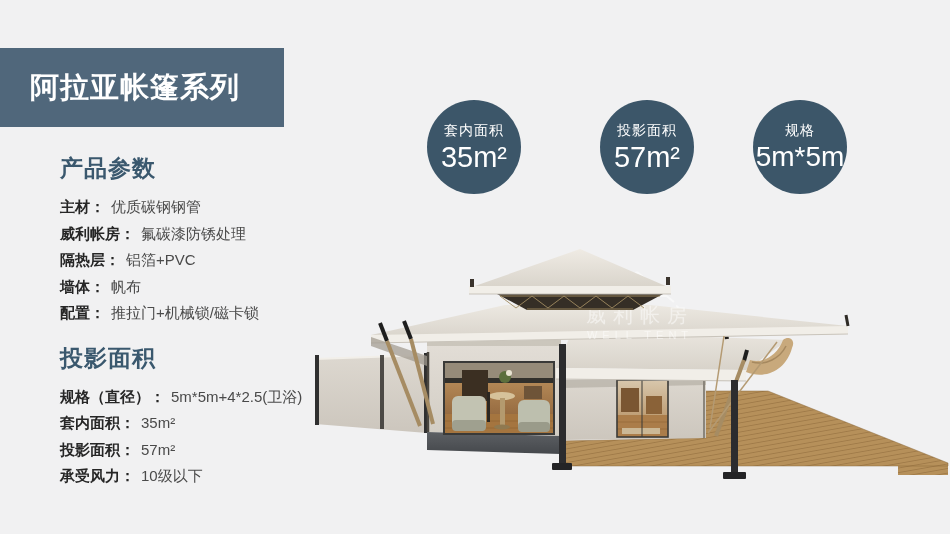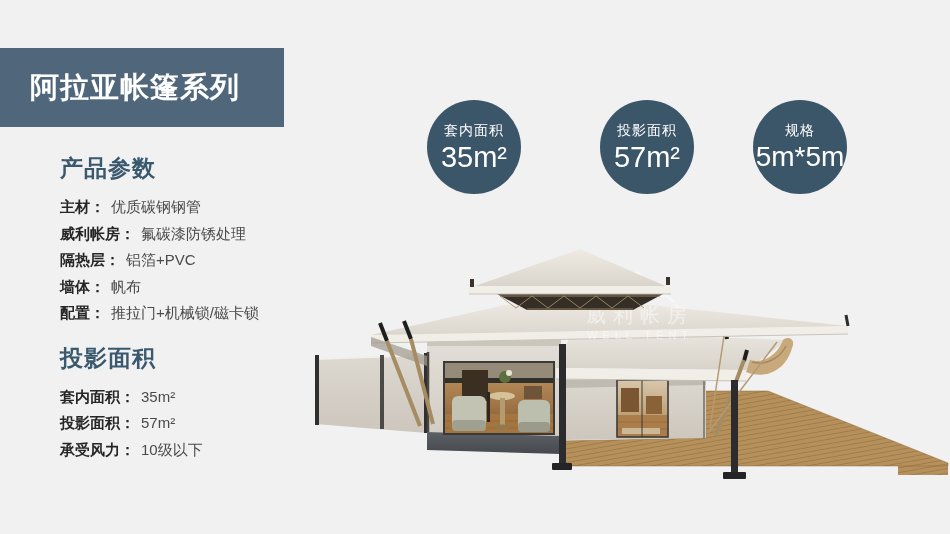--- a/index.html
+++ b/index.html
@@ -75,20 +75,23 @@
     </div>
     <div class="spec-item">
       <span class="lbl">墙体：</span><span class="val">帆布</span>
     </div>
     <div class="spec-item">
       <span class="lbl">配置：</span><span class="val">推拉门+机械锁/磁卡锁</span>
     </div>
 
     <div class="spec-heading second">投影面积</div>
 
+    <div class="spec-item">
+      <span class="lbl">规格（直径）：</span><span class="val">5m*5m+4*2.5(卫浴)</span>
+    </div>
     <div class="spec-item">
       <span class="lbl">套内面积：</span><span class="val">35m²</span>
     </div>
     <div class="spec-item">
       <span class="lbl">投影面积：</span><span class="val">57m²</span>
     </div>
     <div class="spec-item">
       <span class="lbl">承受风力：</span><span class="val">10级以下</span>
     </div>
   </div>

